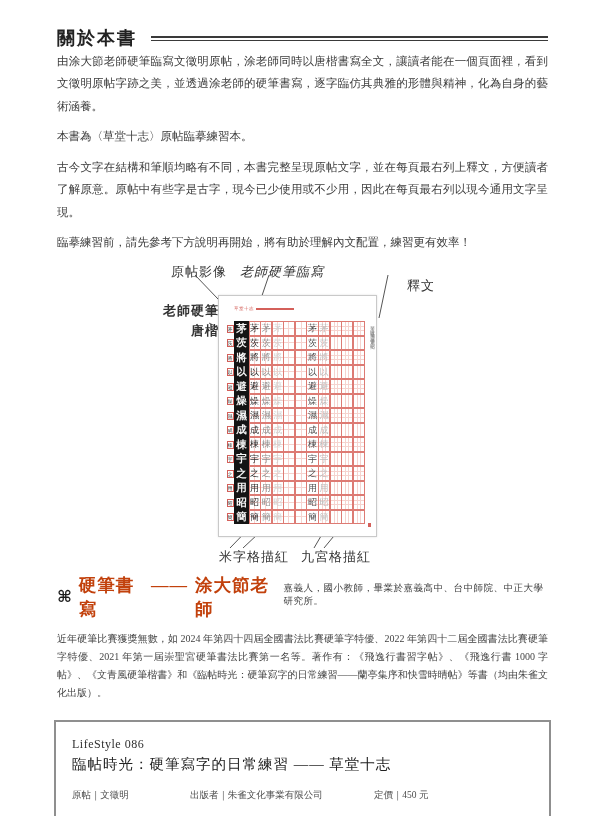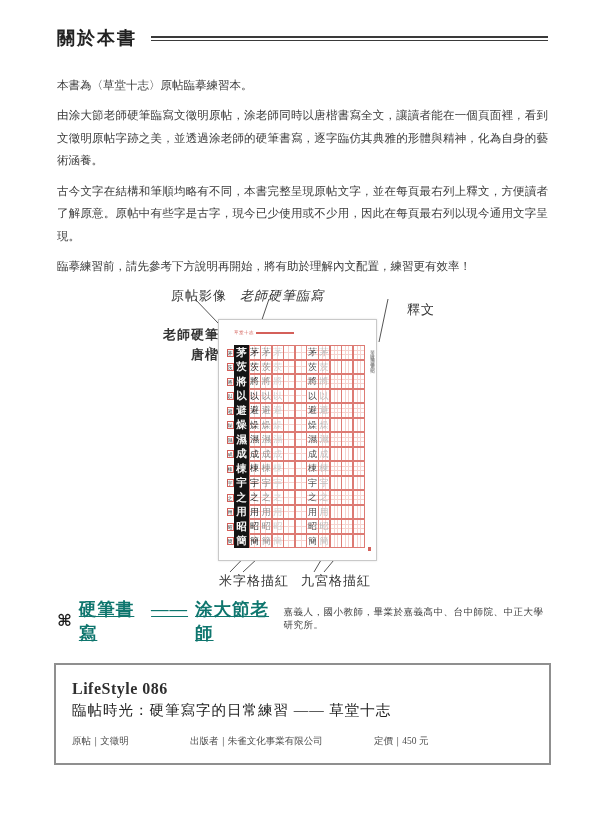--- a/index.html
+++ b/index.html
@@ -1,21 +1,21 @@
 <!DOCTYPE html>
 <html><head>
 <meta charset="utf-8">
 <style>
   * { margin:0; padding:0; box-sizing:border-box; }
   html,body { width:605px; height:816px; background:#ffffff; overflow:hidden; }
   body { font-family:"Liberation Serif","DejaVu Serif",serif; color:#3b3b3b; }
   .page { width:605px; height:816px; padding:26px 57px 0 57px; position:relative; }
 
   
-  .page-header { display:flex; align-items:center; gap:14px; margin-bottom:24px; }
+  .page-header { display:flex; align-items:center; gap:14px; }
   .page-title { font-size:18px; font-weight:bold; color:#222; letter-spacing:2px; }
   .title-rule { flex:1; height:5px; border-top:2px solid #3a3a3a; border-bottom:1px solid #3a3a3a; }
 
   
   .intro p { font-size:11.5px; line-height:1.95; text-align:justify; margin-bottom:8px; color:#3c3c3c; }
 
   
   .diagram { position:relative; height:302px; margin-top:6px; }
   .dg-label { position:absolute; font-size:13px; color:#333; white-space:nowrap; letter-spacing:1px; }
   .dg-label.two-line { text-align:right; line-height:1.5;font-weight:bold; }
@@ -44,48 +44,48 @@
   .ch.shade-0 { color:#2e2e2e; } .ch.shade-1 { color:#8f8f8f; } .ch.shade-2 { color:#cfcfcf; }
   .ch.shade-5 { color:#4d4d4d; } .ch.shade-6 { color:#bdbdbd; }
   .sheet-transcript { position:absolute; right:1px; top:26px; writing-mode:vertical-rl; font-size:4.5px;
                       color:#8a8a8a; letter-spacing:1px; height:125px; }
   .sheet-pagemark { position:absolute; right:5px; bottom:9px; width:3px; height:4px; background:#d4605a; }
 
   
   .author { margin-top:10px; }
   .author-heading { display:flex; align-items:baseline; gap:7px; margin-bottom:9px; }
   .knot-icon { font-size:16px; font-weight:bold; color:#1c1c1c; align-self:center; line-height:1; }
-  .author-title, .author-dash, .author-name { font-size:17.5px; font-weight:bold; color:#0f766e; letter-spacing:1px;text-decoration:underline; }
+  .author-title, .author-dash, .author-name { font-size:17.5px; font-weight:bold; color:#c2410c; letter-spacing:1px; }
   .author-sub { font-size:9.5px; color:#3d3d3d; letter-spacing:0.5px; }
   .author-bio { font-size:10px; line-height:1.8; text-align:justify; color:#444; }
 
   
   .colophon { margin-top:18px; margin-left:-3px; margin-right:-3px; border:2px solid #8f8f8f;
               padding:15px 16px 12px 16px; }
-  .colophon-series { font-size:16px; color:#2f2f2f; letter-spacing:0.5px;font-weight:bold; }
+  .colophon-series { font-size:12px; color:#2f2f2f; letter-spacing:0.5px; }
   .colophon-title { font-size:14.5px; color:#222; margin:3px 0 13px 0; letter-spacing:1px; }
   .credits { display:flex; gap:14px; font-size:9.5px; line-height:1.85; color:#4c4c4c; }
   .credits .col1 { width:104px; flex:none; }
   .credits .col2 { width:170px; flex:none; }
   .credits .col3 { flex:1; }
   .credits div div { white-space:nowrap; overflow:hidden; }
 </style>
 </head>
 <body>
 
 <div class="page">
 
   <div class="page-header">
     <span class="page-title">關於本書</span>
     <span class="title-rule"></span>
   </div>
 
   <div class="intro" id="paragraphs">
+      <p>由涂大節老師硬筆臨寫文徵明原帖，涂老師同時以唐楷書寫全文，讓讀者能在一個頁面裡，看到文徵明原帖字跡之美，並透過涂老師的硬筆書寫，逐字臨仿其典雅的形體與精神，化為自身的藝術涵養。</p>
       <p>本書為〈草堂十志〉原帖臨摹練習本。</p>
-      <p>由涂大節老師硬筆臨寫文徵明原帖，涂老師同時以唐楷書寫全文，讓讀者能在一個頁面裡，看到文徵明原帖字跡之美，並透過涂老師的硬筆書寫，逐字臨仿其典雅的形體與精神，化為自身的藝術涵養。</p>
       <p>古今文字在結構和筆順均略有不同，本書完整呈現原帖文字，並在每頁最右列上釋文，方便讀者了解原意。原帖中有些字是古字，現今已少使用或不少用，因此在每頁最右列以現今通用文字呈現。</p>
       <p>臨摹練習前，請先參考下方說明再開始，將有助於理解內文配置，練習更有效率！</p>
     </div>
 
   <div class="diagram">
     <svg class="arrows" viewBox="0 0 491 302" width="491" height="302">
       <g stroke="#555" stroke-width="1" fill="none">
         <line x1="138" y1="14" x2="184" y2="62"></line>
         <line x1="212" y1="14" x2="195" y2="64"></line>
         <line x1="331" y1="14" x2="322" y2="57"></line>
@@ -484,20 +484,21 @@
   </div>
 
   <div class="author">
     <div class="author-heading">
       <span class="knot-icon">⌘</span>
       <span class="author-title">硬筆書寫</span>
       <span class="author-dash">——</span>
       <span class="author-name">涂大節老師</span>
       <span class="author-sub">嘉義人，國小教師，畢業於嘉義高中、台中師院、中正大學研究所。</span>
     </div>
+    <p class="author-bio">近年硬筆比賽獲獎無數，如 2024 年第四十四屆全國書法比賽硬筆字特優、2022 年第四十二屆全國書法比賽硬筆字特優、2021 年第一屆崇聖宮硬筆書法比賽第一名等。著作有：《飛逸行書習字帖》、《飛逸行書 1000 字帖》、《文青風硬筆楷書》和《臨帖時光：硬筆寫字的日常練習——蘭亭集序和快雪時晴帖》等書（均由朱雀文化出版）。</p>
   </div>
 
   <div class="colophon">
     <div class="colophon-series">LifeStyle 086</div>
     <div class="colophon-title">臨帖時光：硬筆寫字的日常練習 —— 草堂十志</div>
     <div class="credits" id="credits">
         <div class="col1">
           <div>原帖｜文徵明</div>
         </div>
         <div class="col2">

